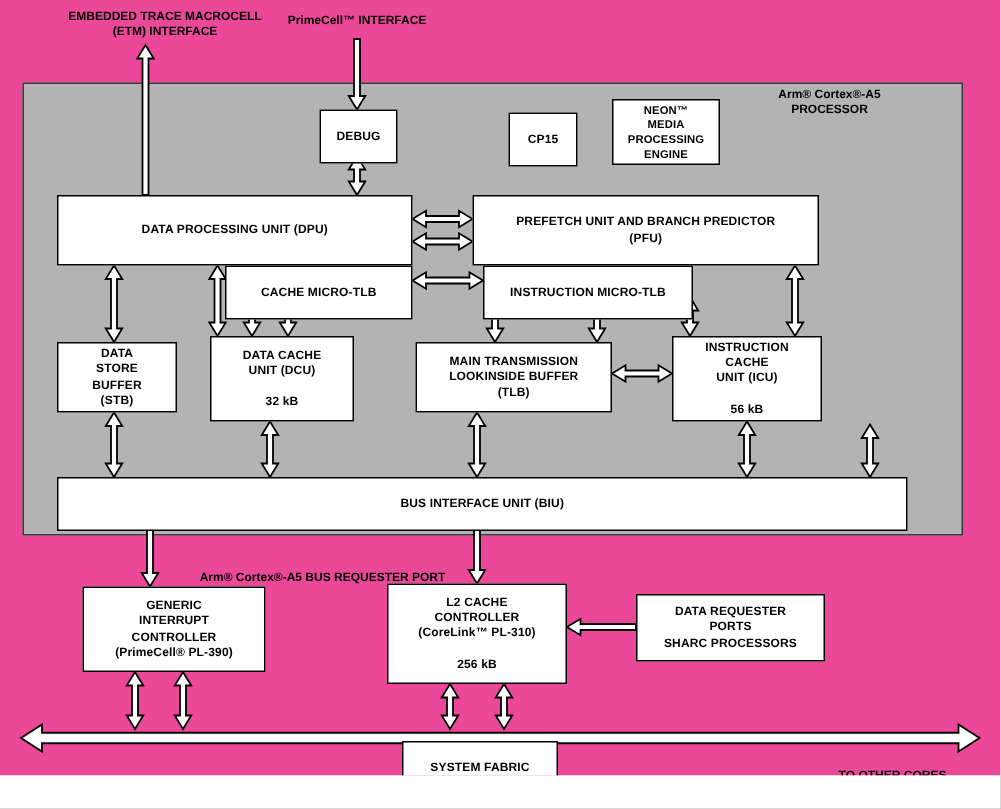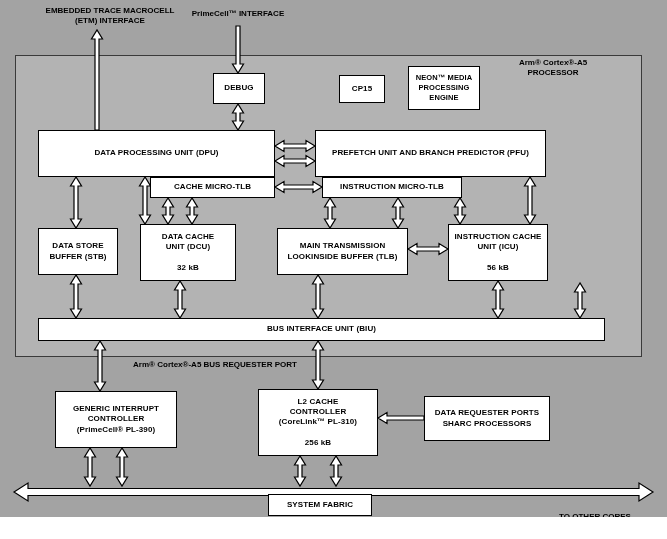--- a/index.html
+++ b/index.html
@@ -1,23 +1,23 @@
 <!DOCTYPE html>
 <html><head>
 <meta charset="utf-8">
 <style>
   *{box-sizing:border-box;margin:0;padding:0}
   html,body{background:#fff}
   body{font-family:"Liberation Sans",sans-serif}
-  #stage{position:relative;width:667px;height:517px;background:#a3a3a3;overflow:hidden}
+  #stage{position:relative;width:667px;height:517px;background:#ec4899;overflow:hidden}
   #processor{position:absolute;left:15px;top:55px;width:627px;height:302px;border:1px solid #3a3a3a;z-index:0}
   #arrows{position:absolute;left:0;top:0;z-index:1;pointer-events:none}
   .box{position:absolute;background:#fff;border:1.5px solid #000;display:flex;align-items:center;justify-content:center;
        text-align:center;font-weight:bold;font-size:8px;line-height:1.3;white-space:pre-line;z-index:2;color:#000;
-       letter-spacing:0.1px;padding:1px}
+       letter-spacing:0.1px;padding:17px}
   .plain{position:absolute;font-weight:bold;font-size:8px;line-height:1.3;text-align:center;white-space:pre-line;z-index:3;color:#000}
   .small{font-size:7.5px}
 </style>
 </head>
 <body>
 
 <div id="stage">
 
   <div class="plain" style="left:25px;top:6px;width:170px">EMBEDDED TRACE MACROCELL
 (ETM) INTERFACE</div>
@@ -77,21 +77,21 @@
 32 kB</div>
   <div class="box" style="left:277px;top:228px;width:131px;height:47px">MAIN TRANSMISSION
 LOOKINSIDE BUFFER (TLB)</div>
   <div class="box" style="left:448px;top:224px;width:100px;height:57px">INSTRUCTION CACHE
 UNIT (ICU)
 
 56 kB</div>
 
   <div class="box" style="left:38px;top:318px;width:567px;height:23px">BUS INTERFACE UNIT (BIU)</div>
 
-  <div class="plain" style="left:120px;top:360px;width:190px">Arm® Cortex®-A5 BUS REQUESTER PORT</div>
+  <div class="plain" style="left:120px;top:380px;width:190px">Arm® Cortex®-A5 BUS REQUESTER PORT</div>
 
   <div class="box" style="left:55px;top:391px;width:122px;height:57px">GENERIC INTERRUPT
 CONTROLLER
 (PrimeCell® PL-390)</div>
   <div class="box" style="left:258px;top:389px;width:120px;height:67px">L2 CACHE
 CONTROLLER
 (CoreLink™ PL-310)
 
 256 kB</div>
   <div class="box" style="left:424px;top:396px;width:126px;height:45px">DATA REQUESTER PORTS

